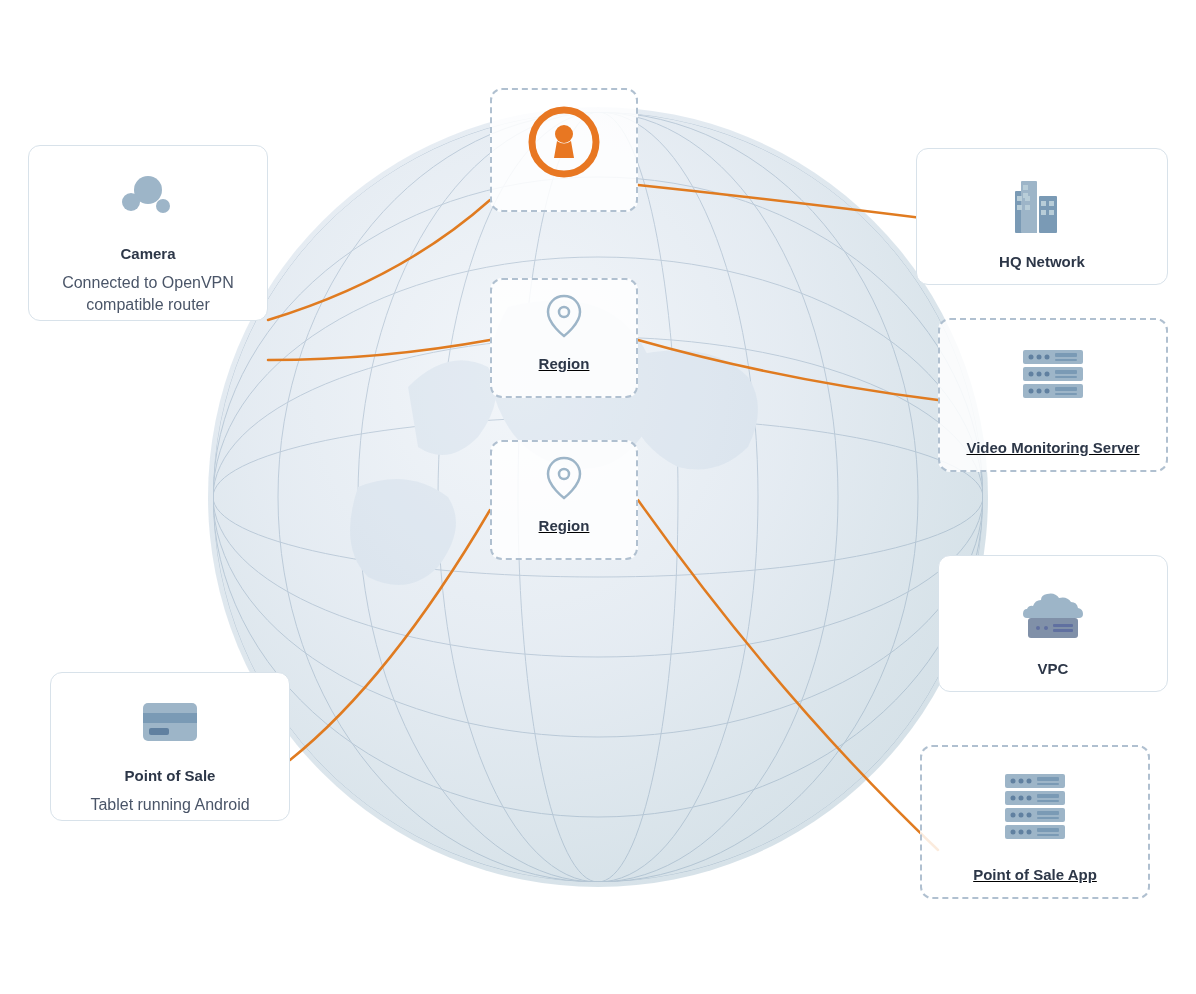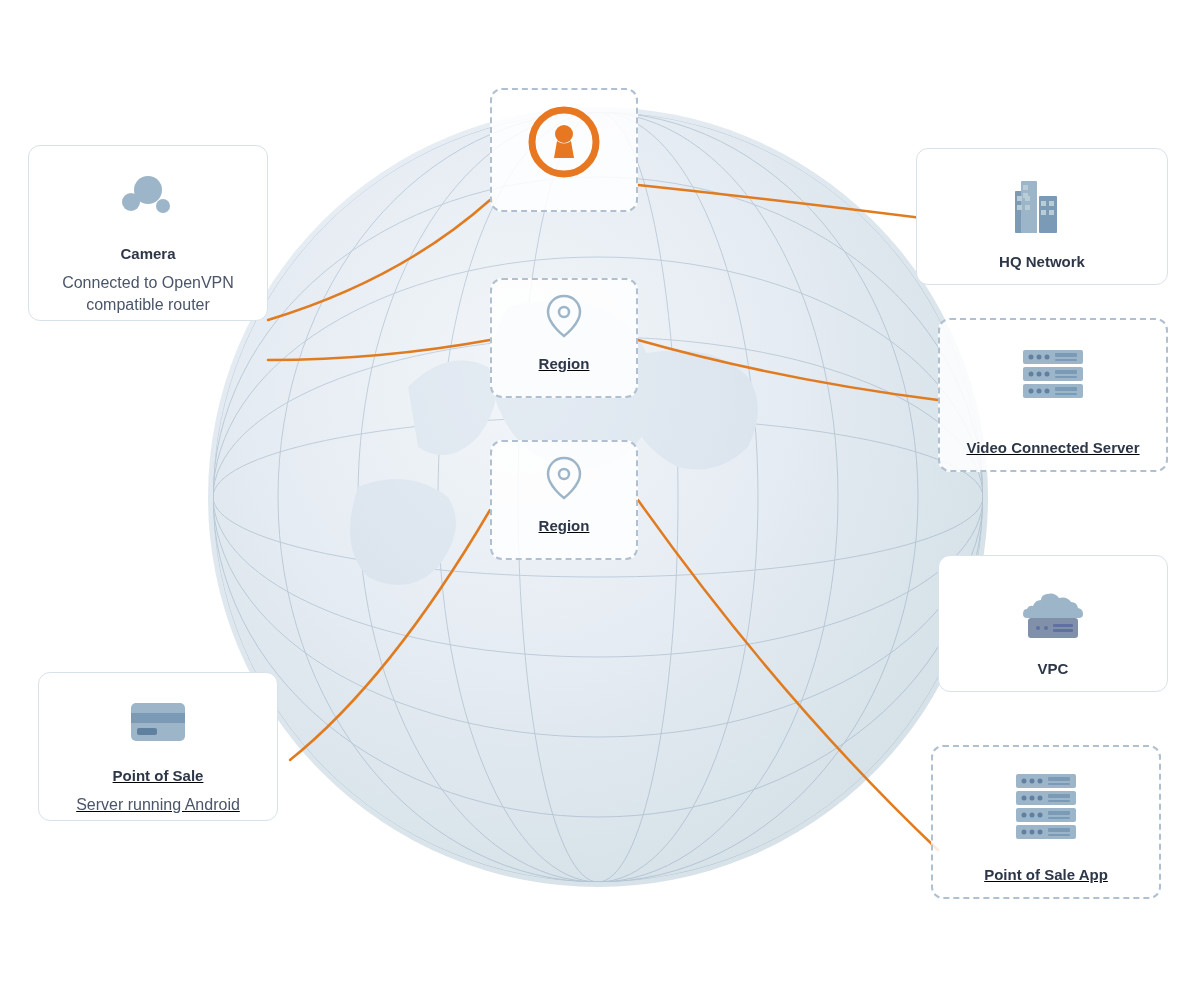--- a/index.html
+++ b/index.html
@@ -89,24 +89,23 @@
 
     
     .card-camera {
       left: 28px;
       top: 145px;
       width: 240px;
     }
 
     
     .card-pos {
-      left: 38px;
+      left: 50px;
       top: 672px;
       width: 240px;
-      text-decoration: underline;
     }
 
     
     .card-openvpn {
       left: 490px;
       top: 88px;
       width: 148px;
       padding: 16px;
     }
 
@@ -143,21 +142,21 @@
     
     .card-vpc {
       right: 28px;
       top: 555px;
       width: 230px;
       text-align: right;
     }
 
     
     .card-posa {
-      right: 35px;
+      right: 46px;
       top: 745px;
       width: 230px;
     }
   </style>
 </head>
 <body>
 
 <div class="globe-bg"></div>
 
 <svg class="globe-svg" viewBox="0 0 780 780" xmlns="http://www.w3.org/2000/svg">
@@ -217,21 +216,21 @@
 <div class="card card-pos">
   <div class="card-icon">
     <svg width="70" height="55" viewBox="0 0 70 55" xmlns="http://www.w3.org/2000/svg">
 
       <rect x="8" y="8" width="54" height="38" rx="5" ry="5" fill="#9db5c8"></rect>
       <rect x="8" y="18" width="54" height="10" fill="#7a9ab5"></rect>
       <rect x="14" y="33" width="20" height="7" rx="2" fill="#6080a0"></rect>
     </svg>
   </div>
   <div class="card-title">Point of Sale</div>
-  <div class="card-subtitle">Server running Android</div>
+  <div class="card-subtitle">Tablet running Android</div>
 </div>
 
 <div class="card dashed card-openvpn">
   <div class="card-icon">
     <svg width="72" height="72" viewBox="0 0 72 72" xmlns="http://www.w3.org/2000/svg">
 
       <circle cx="36" cy="36" r="32" fill="none" stroke="#e87722" stroke-width="7"></circle>
 
       <circle cx="36" cy="28" r="9" fill="#e87722"></circle>
       <path d="M 29 35 L 26 52 L 46 52 L 43 35 Q 36 40 29 35 Z" fill="#e87722"></path>
@@ -301,21 +300,21 @@
       <rect x="42" y="34" width="22" height="2" rx="1" fill="#7a9ab5"></rect>
 
       <rect x="10" y="42" width="60" height="14" rx="2" fill="#9db5c8"></rect>
       <circle cx="18" cy="49" r="2.5" fill="#6080a0"></circle>
       <circle cx="26" cy="49" r="2.5" fill="#6080a0"></circle>
       <circle cx="34" cy="49" r="2.5" fill="#6080a0"></circle>
       <rect x="42" y="45" width="22" height="4" rx="1" fill="#7a9ab5"></rect>
       <rect x="42" y="51" width="22" height="2" rx="1" fill="#7a9ab5"></rect>
     </svg>
   </div>
-  <div class="card-title">Video Connected Server</div>
+  <div class="card-title">Video Monitoring Server</div>
 </div>
 
 <div class="card card-vpc">
   <div class="card-icon">
     <svg width="80" height="65" viewBox="0 0 80 65" xmlns="http://www.w3.org/2000/svg">
 
       <path d="M 28 22 Q 22 22 20 28 Q 16 27 14 31 Q 10 31 10 36 Q 10 40 14 40 L 66 40 Q 70 40 70 36 Q 70 31 65 30 Q 64 24 58 24 Q 54 18 46 20 Q 42 14 34 16 Q 28 17 28 22 Z" fill="#9db5c8"></path>
 
       <rect x="15" y="40" width="50" height="20" rx="3" fill="#8090a8"></rect>
       <circle cx="25" cy="50" r="2" fill="#6070a0"></circle>

